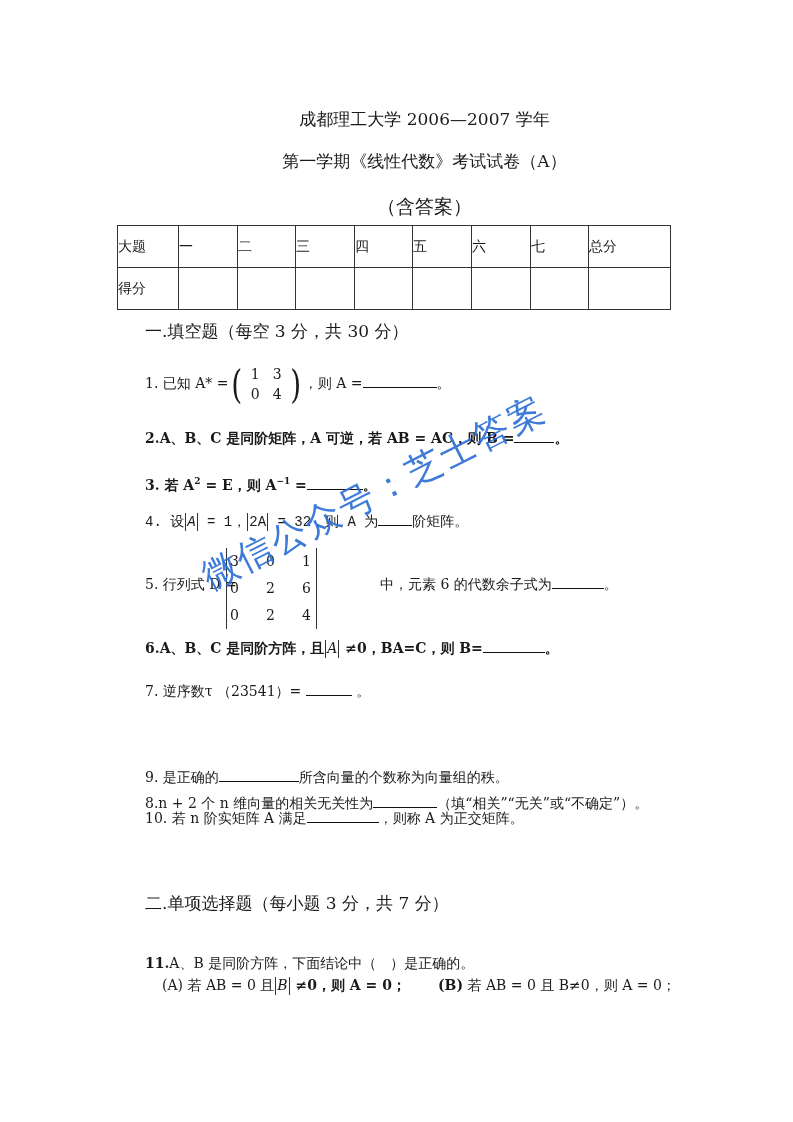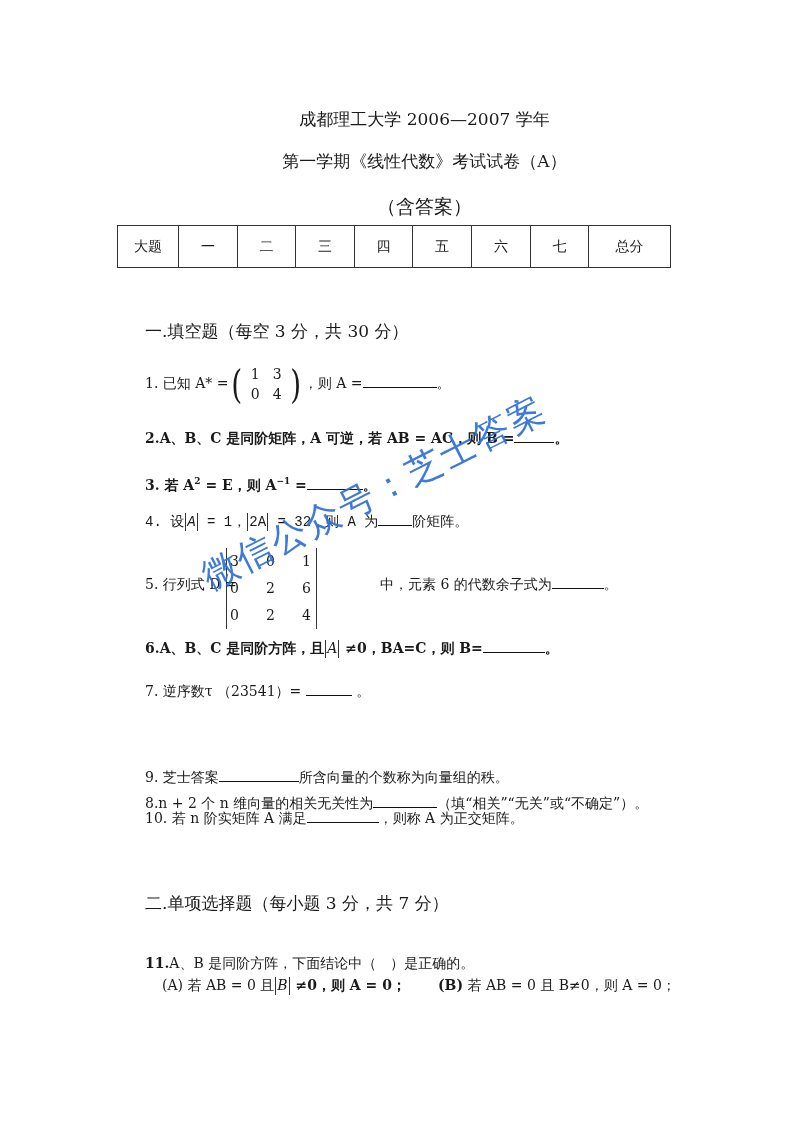--- a/index.html
+++ b/index.html
@@ -7,21 +7,21 @@
          font-family:"DejaVu Serif","Liberation Serif",serif; color:#1a1a1a; }
   .abs { position:absolute; white-space:nowrap;padding-left:28px; }
   .title { font-size:17px; left:0; width:793px; text-align:center; }
   .subtitle { font-size:19px; left:0; width:793px; text-align:center; }
   .sec { font-size:17px; left:117px; }
   .item { font-size:14px; left:117px; line-height:20px; }
   .blank { display:inline-block; border-bottom:1.4px solid #111; height:14px; vertical-align:baseline; }
   .blank.thin { border-bottom-width:1px; }
   .b { font-weight:bold; }
   table.score { position:absolute; left:117px; top:225px; border-collapse:collapse; }
-  table.score td { border:1.4px solid #333; text-align:center; font-size:14px; padding:0; height:41px; }
+  table.score td { border:1.4px solid #333; text-align:left; font-size:14px; padding:0; height:41px; }
   .mat { display:inline-flex; align-items:center; vertical-align:middle; }
   .paren { font-size:40px; line-height:40px; font-weight:200; transform:scaleX(0.7); display:inline-block; }
   .mgrid { display:inline-grid; grid-template-columns:22px 22px; grid-auto-rows:20px; text-align:center; }
   .abs-bar { display:inline-block; border-left:1px solid #333; height:18px; vertical-align:middle; margin:0 1px; }
   .det { position:absolute; left:226px; top:548px; display:grid; grid-template-columns:36px 36px 14px; grid-auto-rows:27px;
          border-left:1.3px solid #333; border-right:1.3px solid #333; padding-left:3px; font-size:14px; line-height:27px; }
   .det span { text-align:left; }
   .sup { font-size:9px; vertical-align:super; }
   .watermark { position:absolute; left:205px; top:555px; font-family:"DejaVu Sans",sans-serif; font-size:36px;
                color:#2d6fd6; transform-origin:left center; transform:rotate(-27deg); letter-spacing:2px; opacity:0.92; }
@@ -38,20 +38,31 @@
       <tr>
     <td style="width:60px">大题</td>
     <td style="width:58px">一</td>
     <td style="width:57px">二</td>
     <td style="width:58px">三</td>
     <td style="width:57px">四</td>
     <td style="width:58px">五</td>
     <td style="width:58px">六</td>
     <td style="width:57px">七</td>
     <td style="width:81px">总分</td>
+  </tr>
+  <tr>
+    <td>得分</td>
+    <td></td>
+    <td></td>
+    <td></td>
+    <td></td>
+    <td></td>
+    <td></td>
+    <td></td>
+    <td></td>
   </tr>
 </tbody>
   </table>
 
 <div class="abs sec" style="top:320px;text-align:right;">一.填空题（每空 3 分，共 30 分）</div>
 
 <div class="abs item" style="top:364px;">
   <span>1.</span>
   <span>已知 A* =</span><span class="mat">
       <span class="paren">(</span>
@@ -108,21 +119,21 @@
   <span class="blank thin" style="width:46px"></span>
   <span>。</span>
 </div>
 
 <div class="abs item" style="top:765px;margin-top:28px;">
   <span>8.</span><span>n + 2 个 n 维向量的相关无关性为</span><span class="blank" style="width:64px"></span><span>（填“相关”“无关”或“不确定”）。</span>
 </div>
 
 <div class="abs item" style="top:767px;">
   <span>9.</span>
-  <span>芝士答案</span><span class="blank" style="width:80px"></span><span>所含向量的个数称为向量组的秩。</span>
+  <span>是正确的</span><span class="blank" style="width:80px"></span><span>所含向量的个数称为向量组的秩。</span>
 </div>
 
 <div class="abs item" style="top:808px;text-align:center;">
   <span>10.</span>
   <span>若 n 阶实矩阵 A 满足</span><span class="blank thin" style="width:72px"></span><span>，则称 A 为正交矩阵。</span>
 </div>
 
 <div class="abs sec" style="top:892px;">二.单项选择题（每小题 3 分，共 7 分）</div>
 
 <div class="abs item" style="top:934px;margin-top:19px;">

